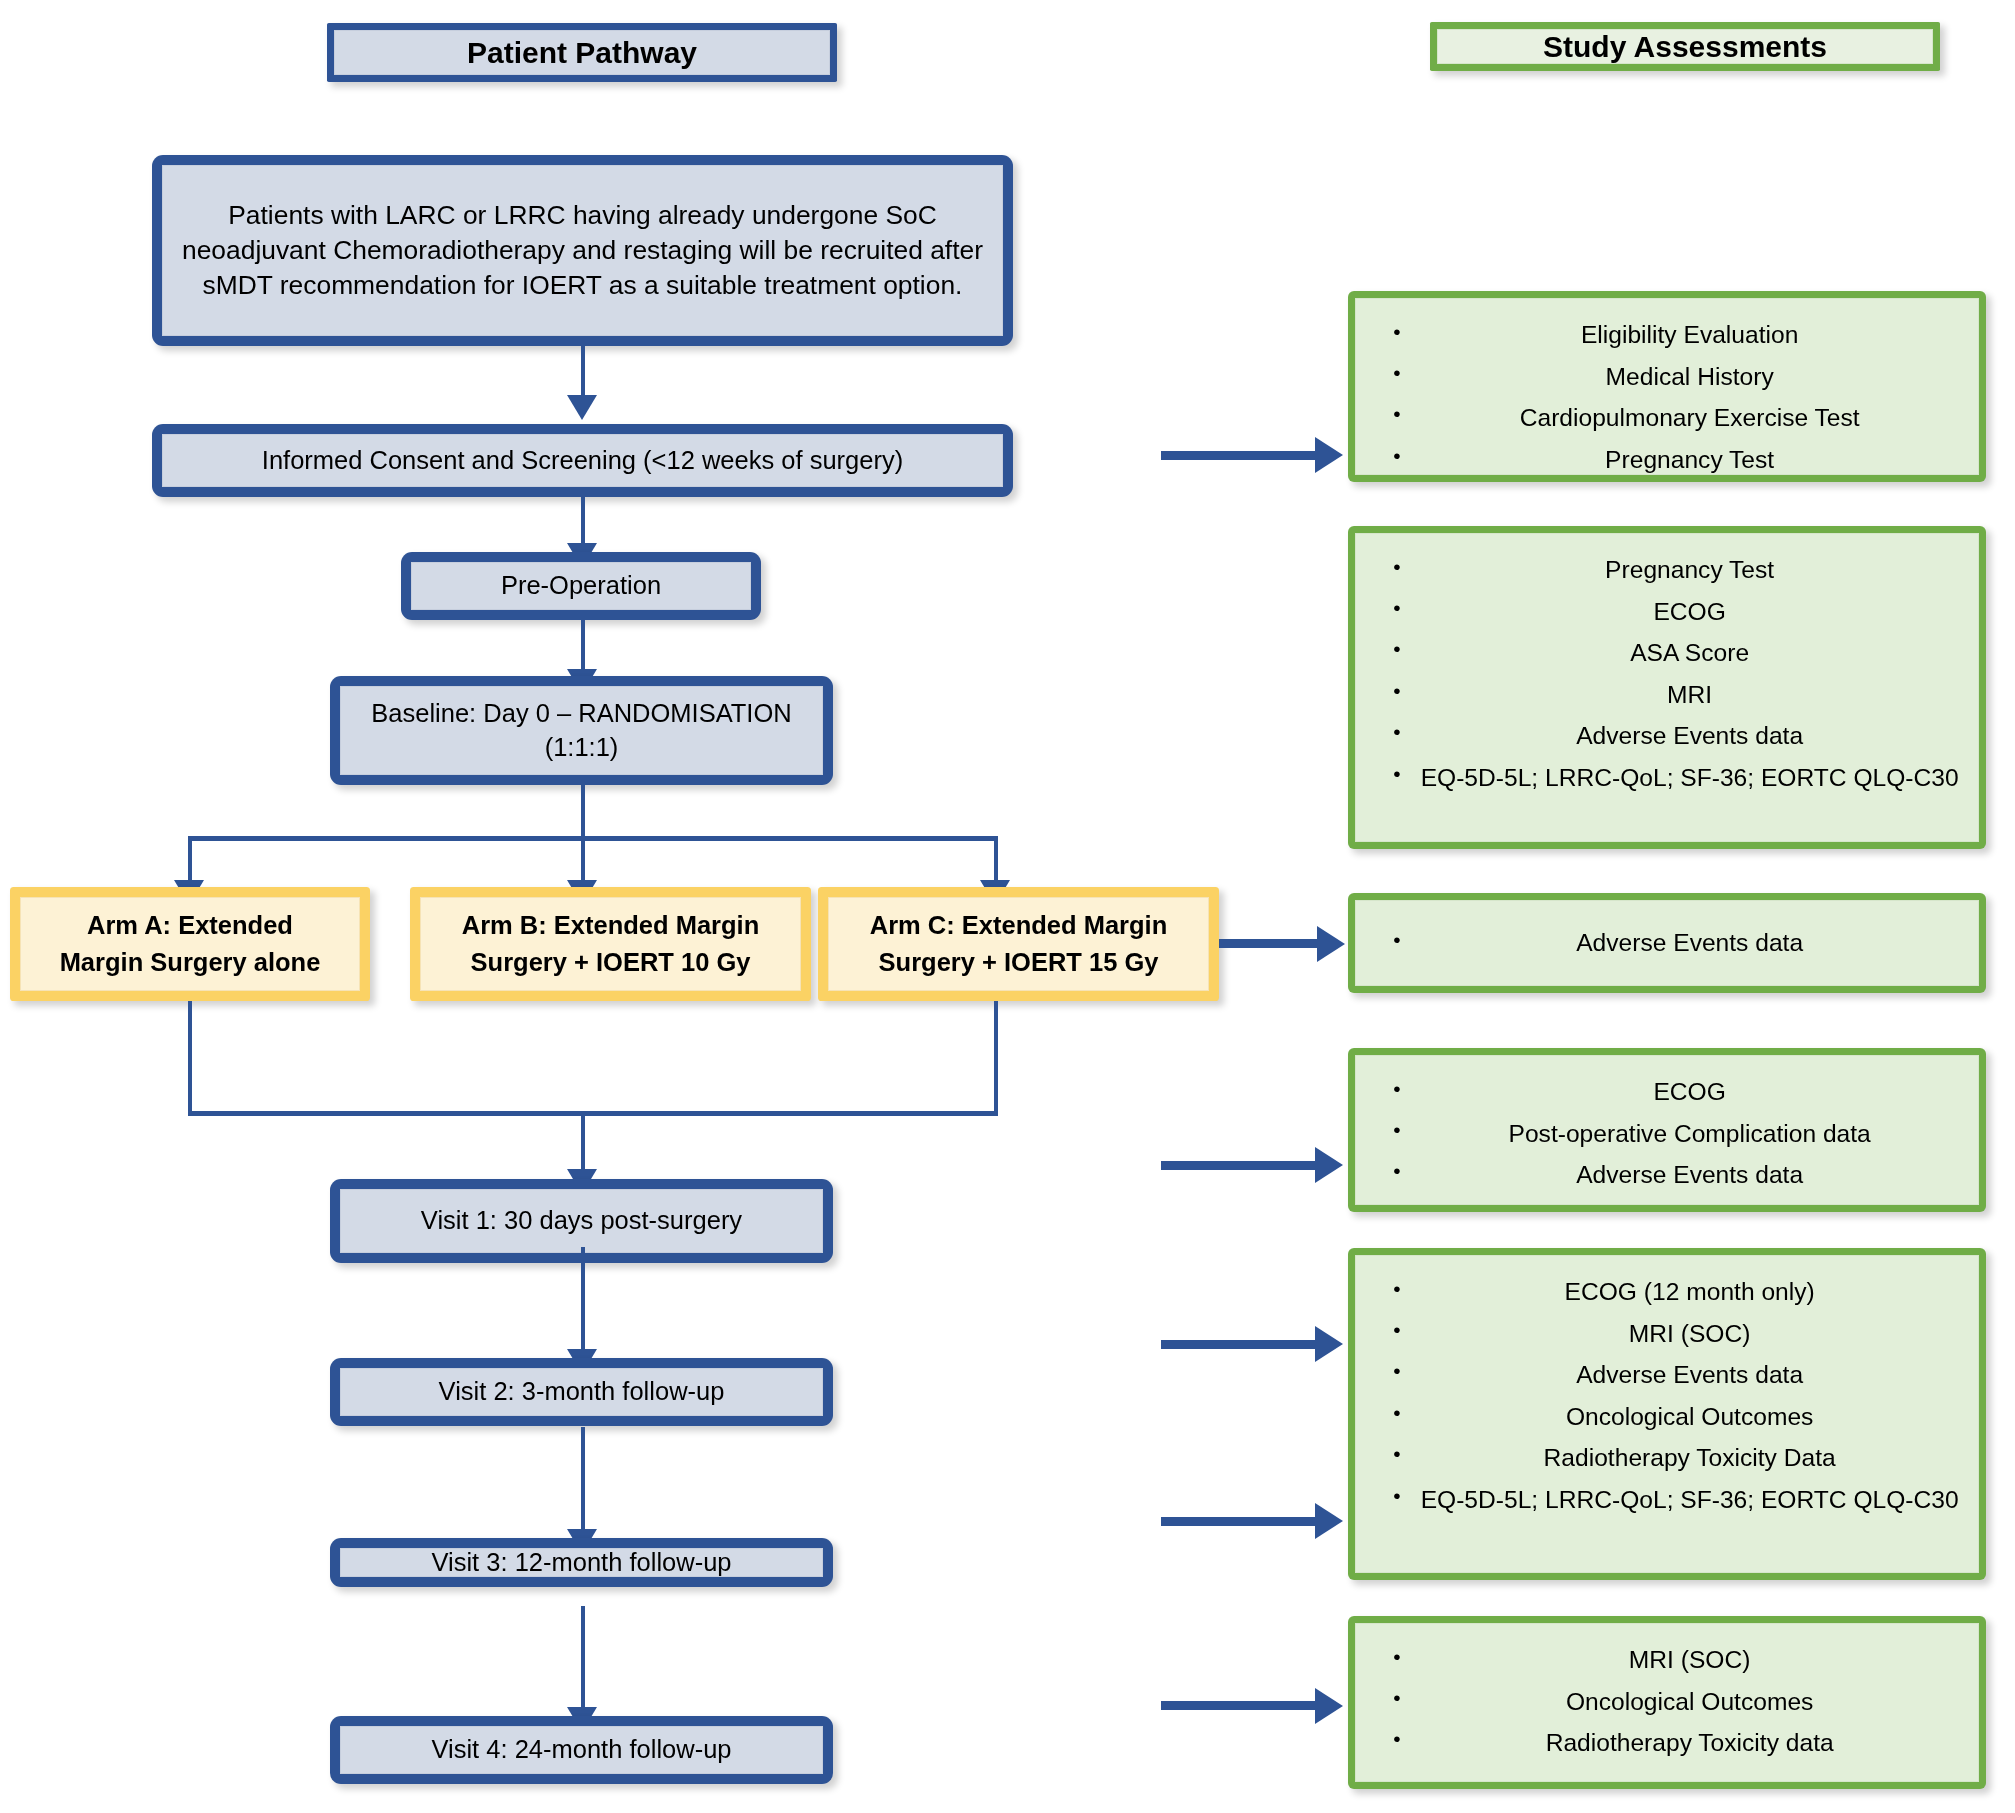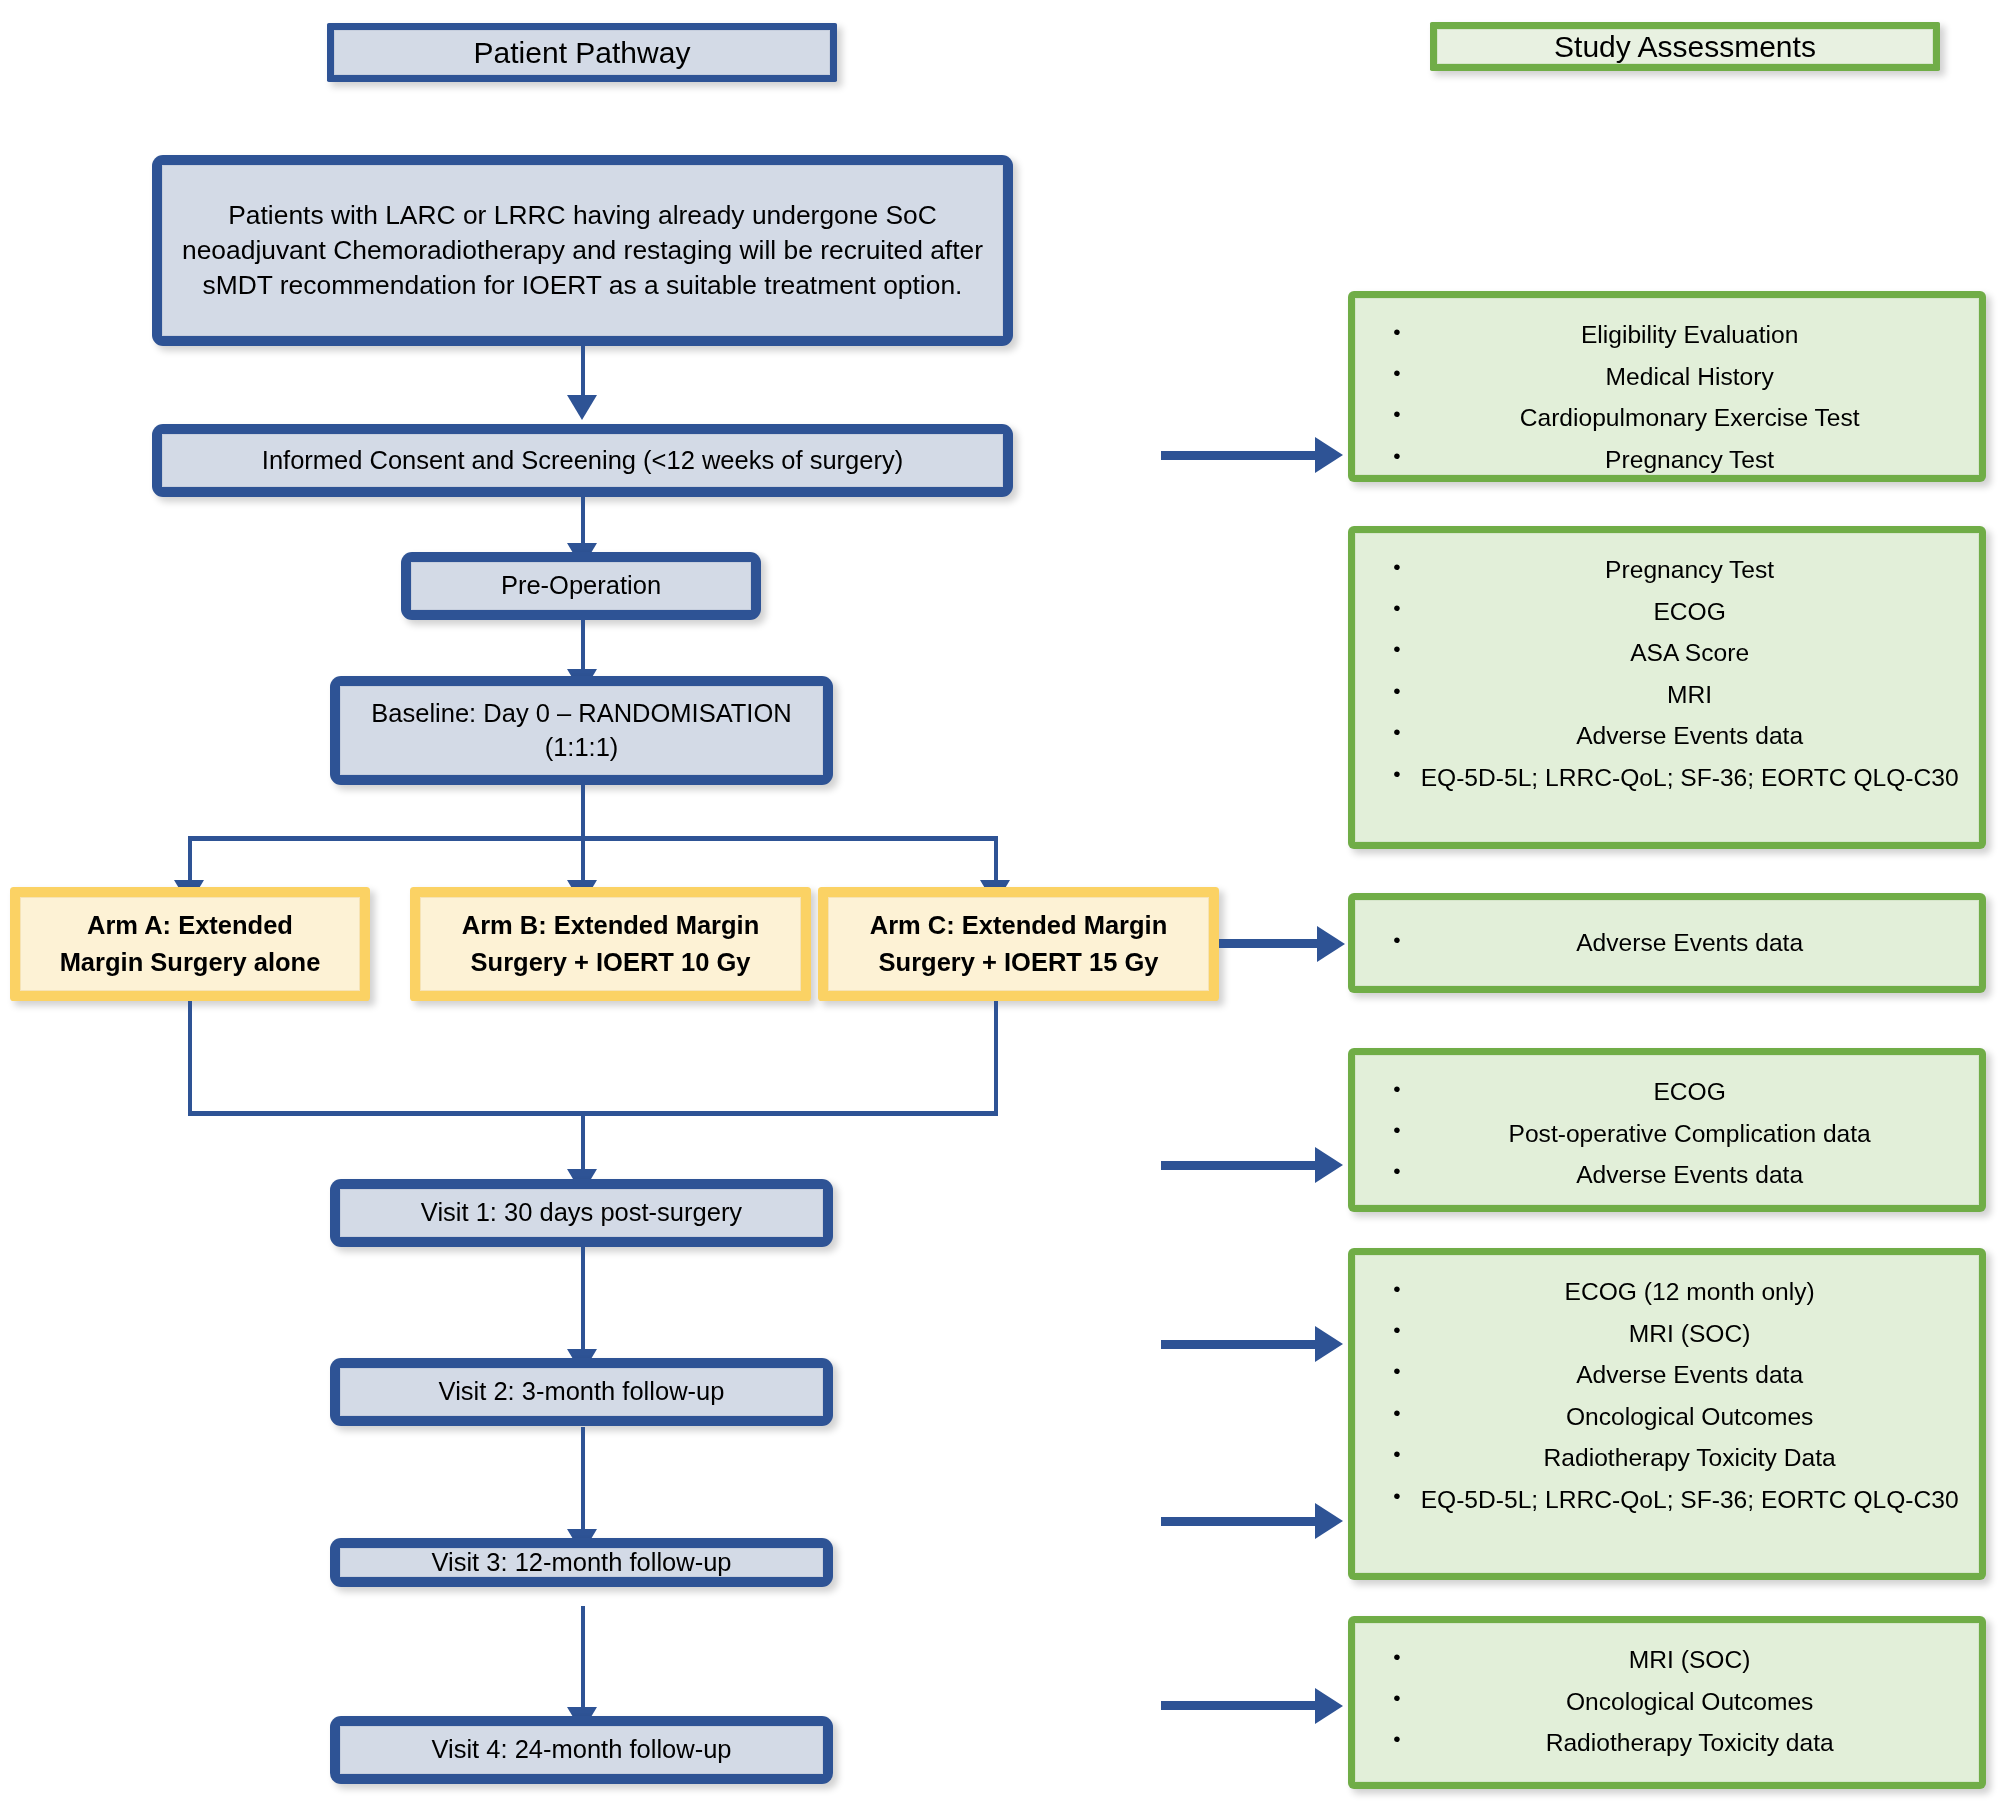--- a/index.html
+++ b/index.html
@@ -12,21 +12,21 @@
 
   
   .blue{background:#2E5395;border-radius:11px;padding:10px;
         box-shadow:4.6px 4.6px 7.3px rgba(0,0,0,0.18);}
   .blue > .inner{background:#D3DAE6;border:1.4px solid #c6cedd;color:#000;
         font-size:25.5px;line-height:1.32;padding:2.7px 6.4px;}
   .blue.tall > .inner{font-size:26.4px;}
 
   
   .hdr{background:#2E5395;border-radius:1.8px;padding:7.3px;box-shadow:4.6px 4.6px 7.3px rgba(0,0,0,0.18);}
-  .hdr > .inner{background:#D3DAE6;border:1.4px solid #c6cedd;color:#000;font-weight:normal;font-size:30px;}
+  .hdr > .inner{background:#D3DAE6;border:1.4px solid #c6cedd;color:#000;font-weight:bold;font-size:30px;}
   .hdr.green-hdr{background:#70AD47;}
   .hdr.green-hdr > .inner{background:#E8F1E1;border-color:#d6e6cb;}
 
   
   .yellow{background:#FBD264;border-radius:3.6px;padding:10px;box-shadow:4.6px 4.6px 7.3px rgba(0,0,0,0.18);}
   .yellow > .inner{background:#FDF2D5;border:1.4px solid #f6e3b5;color:#000;font-weight:bold;
         font-size:25.5px;line-height:1.45;padding:2.7px 4.6px;}
 
   
   .green{background:#70AD47;border-radius:6px;padding:7.3px;box-shadow:4.6px 4.6px 7.3px rgba(0,0,0,0.18);}
@@ -114,21 +114,21 @@
       <span>Surgery + IOERT 15 Gy</span>
     </div>
   </div>
 
   <div class="vline" style="left:188px;top:1001px;height:115px;"></div>
   <div class="vline" style="left:994px;top:1001px;height:115px;"></div>
   <div class="hline" style="left:188px;top:1111px;width:810px;"></div>
   <div class="vline" style="left:581px;top:1111px;height:65px;"></div>
   <div class="arrowdown" style="left:567px;top:1169px;"></div>
 
-  <div class="node blue" style="left:330px;top:1179px;width:503px;height:68px;">
+  <div class="node blue" style="left:330px;top:1179px;width:503px;height:84px;">
     <div class="inner">Visit 1: 30 days post-surgery</div>
   </div>
   <div class="vline" style="left:581px;top:1247px;height:109px;"></div>
   <div class="arrowdown" style="left:567px;top:1349px;"></div>
 
   <div class="node blue" style="left:330px;top:1358px;width:503px;height:68px;">
     <div class="inner">Visit 2: 3-month follow-up</div>
   </div>
   <div class="vline" style="left:581px;top:1427px;height:109px;"></div>
   <div class="arrowdown" style="left:567px;top:1529px;"></div>

